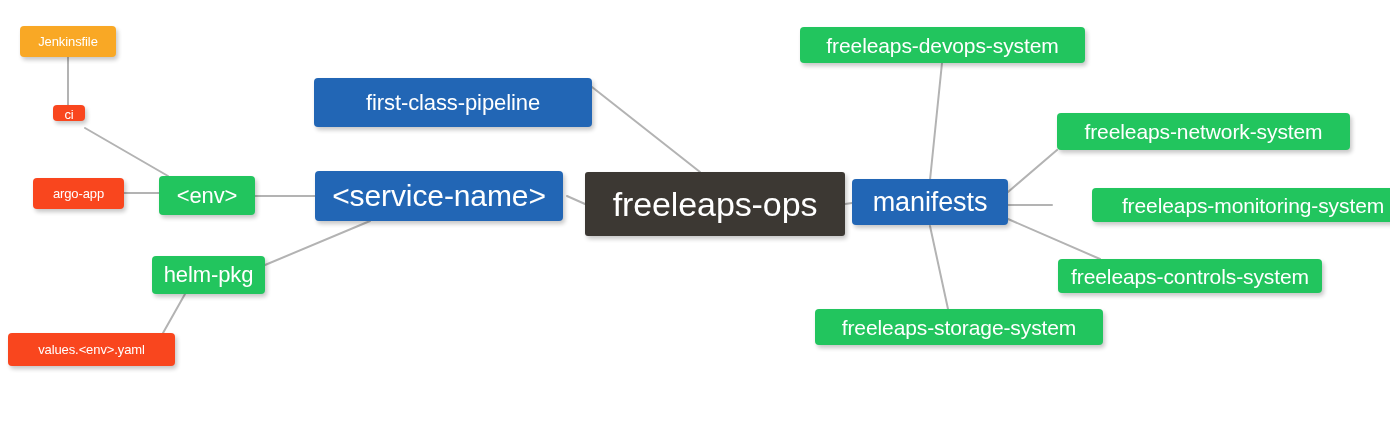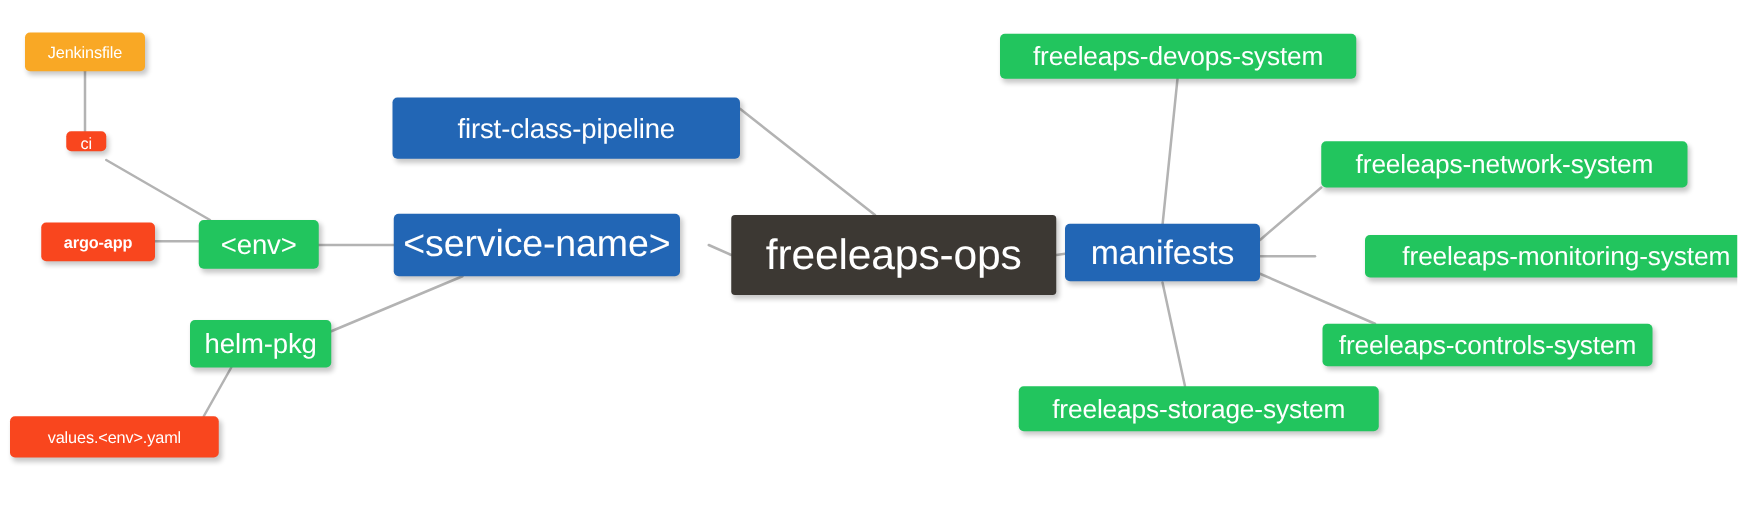--- a/index.html
+++ b/index.html
@@ -68,42 +68,42 @@
       <path d="M930,180 L942,63" stroke="#b3b3b3" stroke-width="2" fill="none" stroke-linecap="round"></path>
       <path d="M1008,192 L1057,150" stroke="#b3b3b3" stroke-width="2" fill="none" stroke-linecap="round"></path>
       <path d="M1008,205 L1052,205" stroke="#b3b3b3" stroke-width="2" fill="none" stroke-linecap="round"></path>
       <path d="M1008,219 L1100,259" stroke="#b3b3b3" stroke-width="2" fill="none" stroke-linecap="round"></path>
       <path d="M930,226 L948,309" stroke="#b3b3b3" stroke-width="2" fill="none" stroke-linecap="round"></path>
     </svg>
   <div id="node-layer">
       <div class="node lvl-root root" style="left: 585px; top: 172px; width: 260px; height: 64px; background: rgb(60, 56, 51);">
         <span>freeleaps-ops</span>
       </div>
-      <div class="node lvl-1" style="left: 315px; top: 171px; width: 229px; height: 50px; background: rgb(34, 102, 181);">
+      <div class="node lvl-1" style="left: 315px; top: 171px; width: 248px; height: 50px; background: rgb(34, 102, 181);">
         <span>&lt;service-name&gt;</span>
       </div>
       <div class="node lvl-1s" style="left: 852px; top: 179px; width: 156px; height: 46px; background: rgb(34, 102, 181);">
         <span>manifests</span>
       </div>
       <div class="node lvl-2" style="left: 314px; top: 38px; width: 278px; height: 49px; background: rgb(34, 102, 181); margin-top: 40px;">
         <span>first-class-pipeline</span>
       </div>
       <div class="node lvl-2" style="left: 159px; top: 176px; width: 96px; height: 39px; background: rgb(34, 197, 94);">
         <span>&lt;env&gt;</span>
       </div>
       <div class="node lvl-2" style="left: 152px; top: 256px; width: 113px; height: 38px; background: rgb(34, 197, 94);">
         <span>helm-pkg</span>
       </div>
       <div class="node lvl-3s" style="left: 53px; top: 105px; width: 32px; height: 16px; background: rgb(249, 70, 30); align-items: flex-end;">
         <span>ci</span>
       </div>
       <div class="node lvl-3s" style="left: 20px; top: 26px; width: 96px; height: 31px; background: rgb(249, 168, 37);">
         <span>Jenkinsfile</span>
       </div>
-      <div class="node lvl-3s" style="left: 33px; top: 178px; width: 91px; height: 31px; background: rgb(249, 70, 30); font-weight: bold;">
+      <div class="node lvl-3s" style="left: 33px; top: 178px; width: 91px; height: 31px; background: rgb(249, 70, 30);">
         <span>argo-app</span>
       </div>
       <div class="node lvl-3s" style="left: 8px; top: 333px; width: 167px; height: 33px; background: rgb(249, 70, 30);">
         <span>values.&lt;env&gt;.yaml</span>
       </div>
       <div class="node lvl-2s" style="left: 800px; top: 27px; width: 285px; height: 36px; background: rgb(34, 197, 94);">
         <span>freeleaps-devops-system</span>
       </div>
       <div class="node lvl-2s" style="left: 1057px; top: 113px; width: 293px; height: 37px; background: rgb(34, 197, 94);">
         <span>freeleaps-network-system</span>

